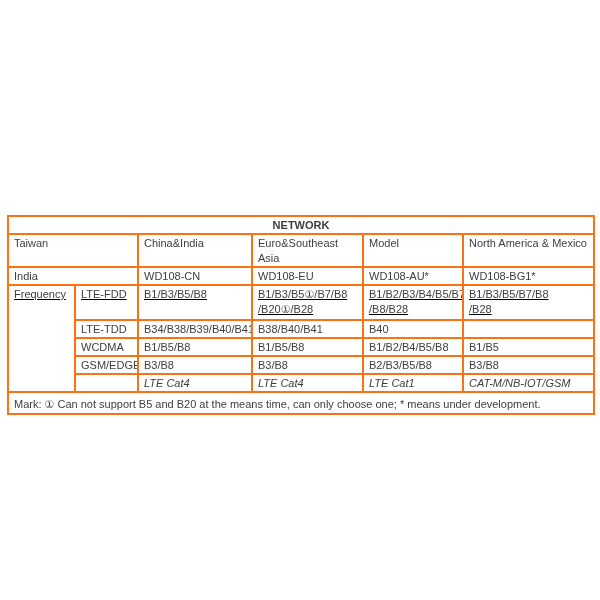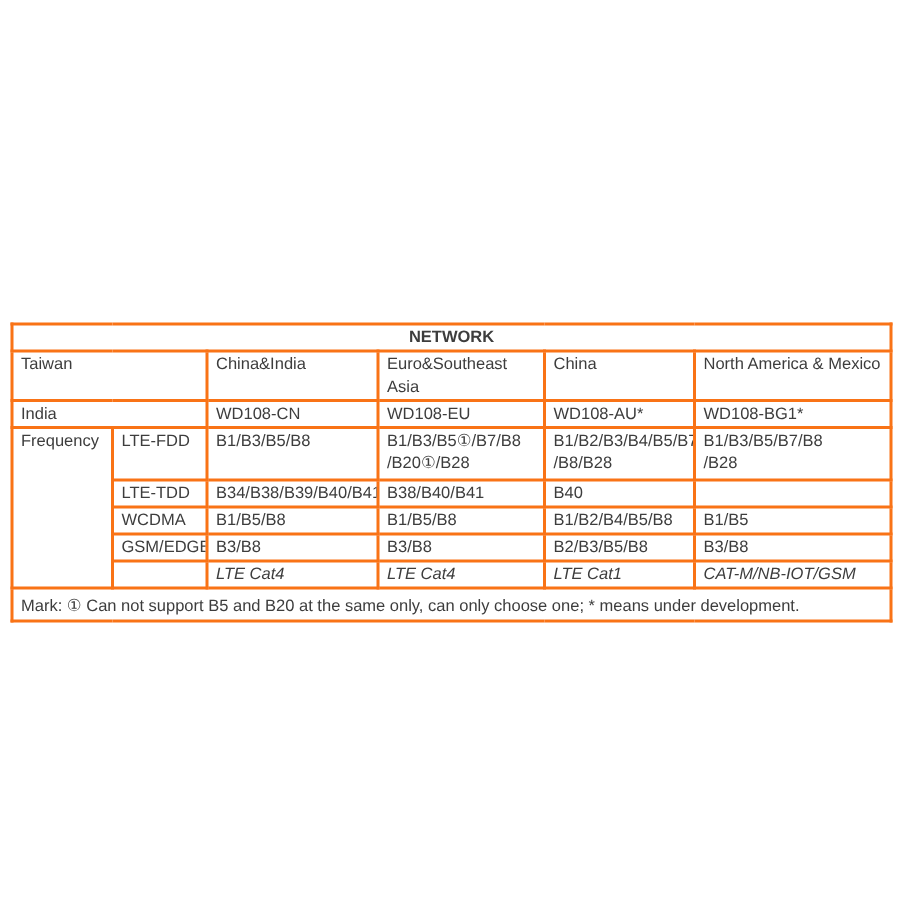--- a/index.html
+++ b/index.html
@@ -40,21 +40,21 @@
   table.network th.title-cell {
     text-align: center;
     font-weight: bold;
     padding: 1px 0 0 0;
   }
   .bold { font-weight: bold; }
   .freq-label { vertical-align: middle; }
   tr.r-title  { height: 16px; }
   tr.r-region { height: 17px; }
   tr.r-model  { height: 16px; }
-  tr.r-fdd    { height: 35px; }
+  tr.r-fdd    { height: 35px; text-decoration: underline; }
   tr.r-tdd    { height: 17px; }
   tr.r-wcdma  { height: 17px; }
   tr.r-gsm    { height: 17px; }
   tr.r-cat    { height: 16px; font-style: italic; }
   tr.r-mark   { height: 22px; }
   tr.r-mark td { padding-top: 4px; }
 </style>
 </head>
 <body>
 
@@ -71,21 +71,21 @@
 
     <tbody>
         <tr class="r-title">
       <th class="title-cell" colspan="6">NETWORK</th>
     </tr>
 
     <tr class="r-region">
       <td class="bold" colspan="2">Taiwan</td>
       <td>China&amp;India</td>
       <td>Euro&amp;Southeast Asia</td>
-      <td>China</td>
+      <td>Model</td>
       <td>North America &amp; Mexico</td>
     </tr>
 
     <tr class="r-model">
       <td class="bold" colspan="2">India</td>
       <td>WD108-CN</td>
       <td>WD108-EU</td>
       <td>WD108-AU*</td>
       <td>WD108-BG1*</td>
     </tr>
@@ -128,17 +128,17 @@
 
     <tr class="r-cat">
       <td></td>
       <td>LTE Cat4</td>
       <td>LTE Cat4</td>
       <td>LTE Cat1</td>
       <td>CAT-M/NB-IOT/GSM</td>
     </tr>
 
     <tr class="r-mark">
-      <td colspan="6">Mark: ① Can not support B5 and B20 at the same only, can only choose one; * means under development.</td>
+      <td colspan="6">Mark: ① Can not support B5 and B20 at the means time, can only choose one; * means under development.</td>
     </tr>
   </tbody>
     </table>
 </div>
 
 </body></html>

